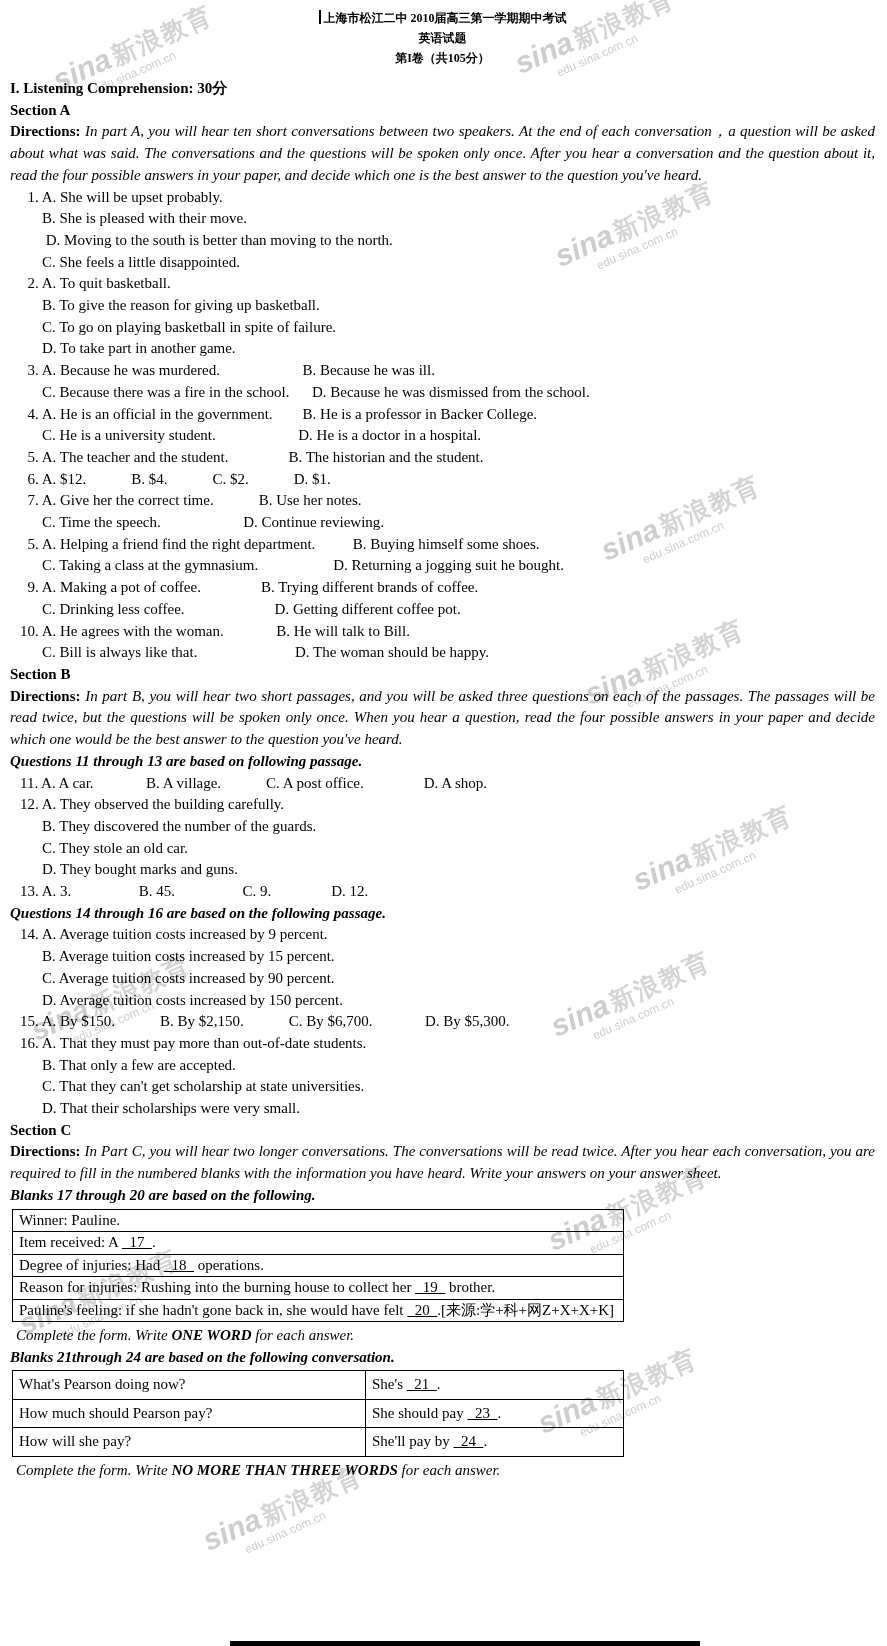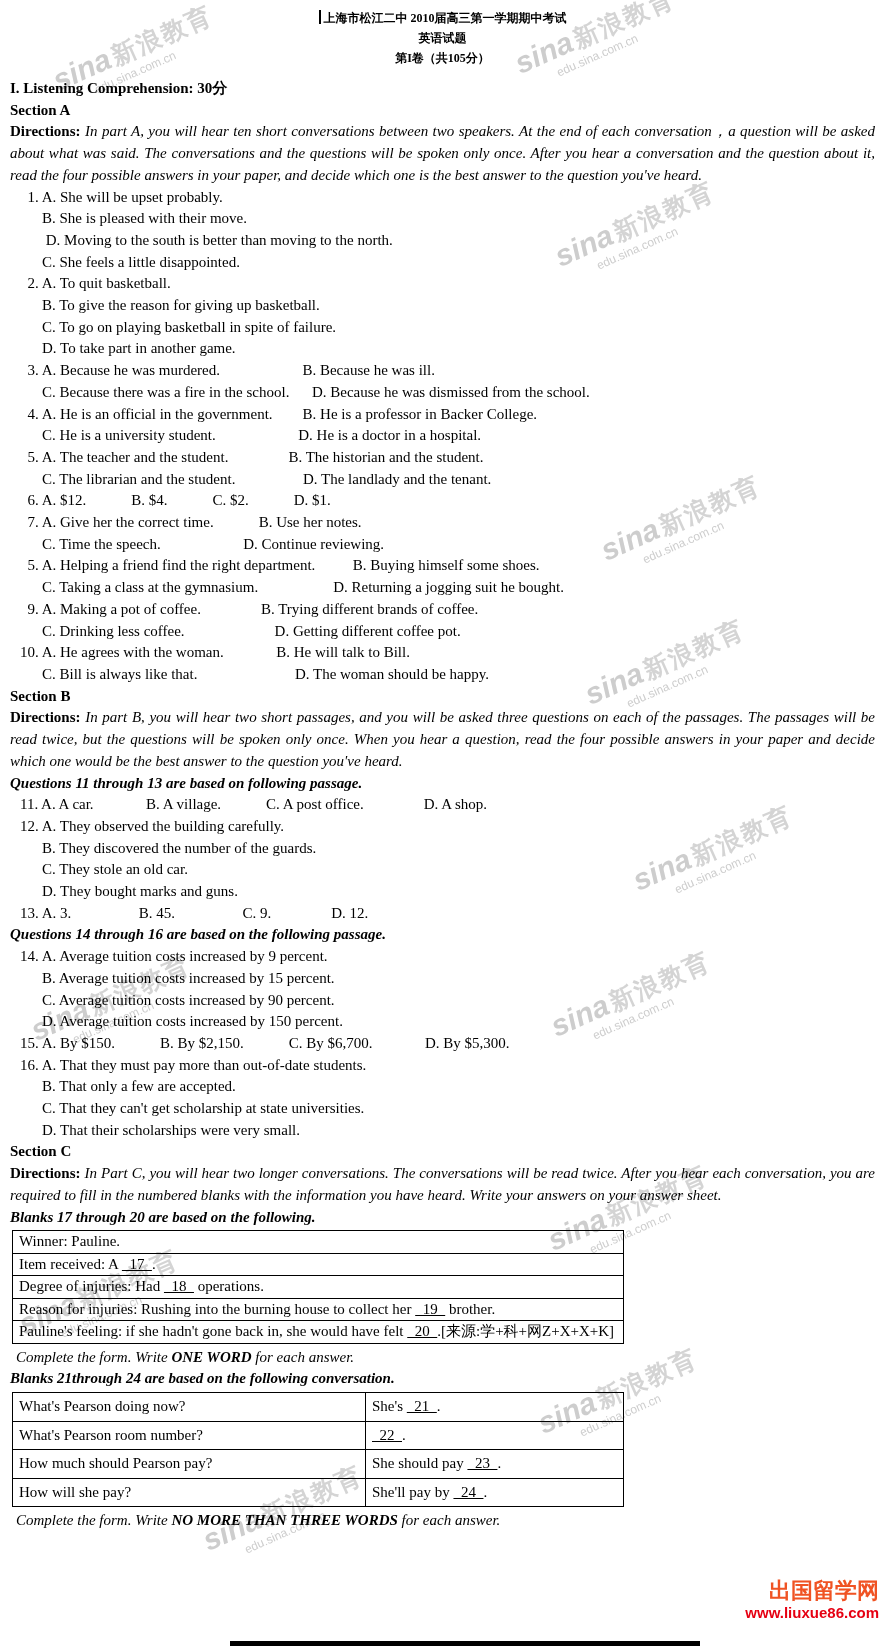--- a/index.html
+++ b/index.html
@@ -114,21 +114,20 @@
         <div class="qline opt">C. She feels a little disappointed.</div>
         <div class="qline first">  2. A. To quit basketball.</div>
         <div class="qline opt">B. To give the reason for giving up basketball.</div>
         <div class="qline opt">C. To go on playing basketball in spite of failure.</div>
         <div class="qline opt">D. To take part in another game.</div>
         <div class="qline first">  3. A. Because he was murdered.                      B. Because he was ill.</div>
         <div class="qline opt">C. Because there was a fire in the school.      D. Because he was dismissed from the school.</div>
         <div class="qline first">  4. A. He is an official in the government.        B. He is a professor in Backer College.</div>
         <div class="qline opt">C. He is a university student.                      D. He is a doctor in a hospital.</div>
         <div class="qline first">  5. A. The teacher and the student.                B. The historian and the student.</div>
-        <div class="qline opt">C. The librarian and the student.                  D. The landlady and the tenant.</div>
         <div class="qline first">  6. A. $12.            B. $4.            C. $2.            D. $1.</div>
         <div class="qline first">  7. A. Give her the correct time.            B. Use her notes.</div>
         <div class="qline opt">C. Time the speech.                      D. Continue reviewing.</div>
         <div class="qline first">  5. A. Helping a friend find the right department.          B. Buying himself some shoes.</div>
         <div class="qline opt">C. Taking a class at the gymnasium.                    D. Returning a jogging suit he bought.</div>
         <div class="qline first">  9. A. Making a pot of coffee.                B. Trying different brands of coffee.</div>
         <div class="qline opt">C. Drinking less coffee.                        D. Getting different coffee pot.</div>
         <div class="qline first">10. A. He agrees with the woman.              B. He will talk to Bill.</div>
         <div class="qline opt">C. Bill is always like that.                          D. The woman should be happy.</div>
       </div>
@@ -181,37 +180,29 @@
     <p class="note"><span>Complete the form. Write </span><span class="nb">ONE WORD</span><span> for each answer.</span></p>
 
     <div class="bi">Blanks 21through 24 are based on the following conversation.</div>
     <table id="table2">
         <tbody id="t2body">
           <tr>
             <td class="qcol"><span>What's Pearson doing now?</span></td>
             <td class="acol"><span>She's </span><span class="blank">&nbsp;&nbsp;21&nbsp;&nbsp;</span><span>.</span></td>
           </tr>
           <tr>
-            <td class="qcol"><span>What's Pearson room number?</span></td>
-            <td class="acol"><span class="blank">&nbsp;&nbsp;22&nbsp;&nbsp;</span><span>.</span></td>
-          </tr>
-          <tr>
             <td class="qcol"><span>How much should Pearson pay?</span></td>
             <td class="acol"><span>She should pay </span><span class="blank">&nbsp;&nbsp;23&nbsp;&nbsp;</span><span>.</span></td>
           </tr>
           <tr>
             <td class="qcol"><span>How will she pay?</span></td>
             <td class="acol"><span>She'll pay by </span><span class="blank">&nbsp;&nbsp;24&nbsp;&nbsp;</span><span>.</span></td>
           </tr>
         </tbody>
       </table>
     <p class="note"><span>Complete the form. Write </span><span class="nb">NO MORE THAN THREE WORDS</span><span> for each answer.</span></p>
 
   </div>
 
-  <div class="footer">
-    <div class="site-name">出国留学网</div>
-    <div class="site-url">www.liuxue86.com</div>
-  </div>
 
   <div class="bottom-bar"></div>
 
 </div>
 
 </body></html>

